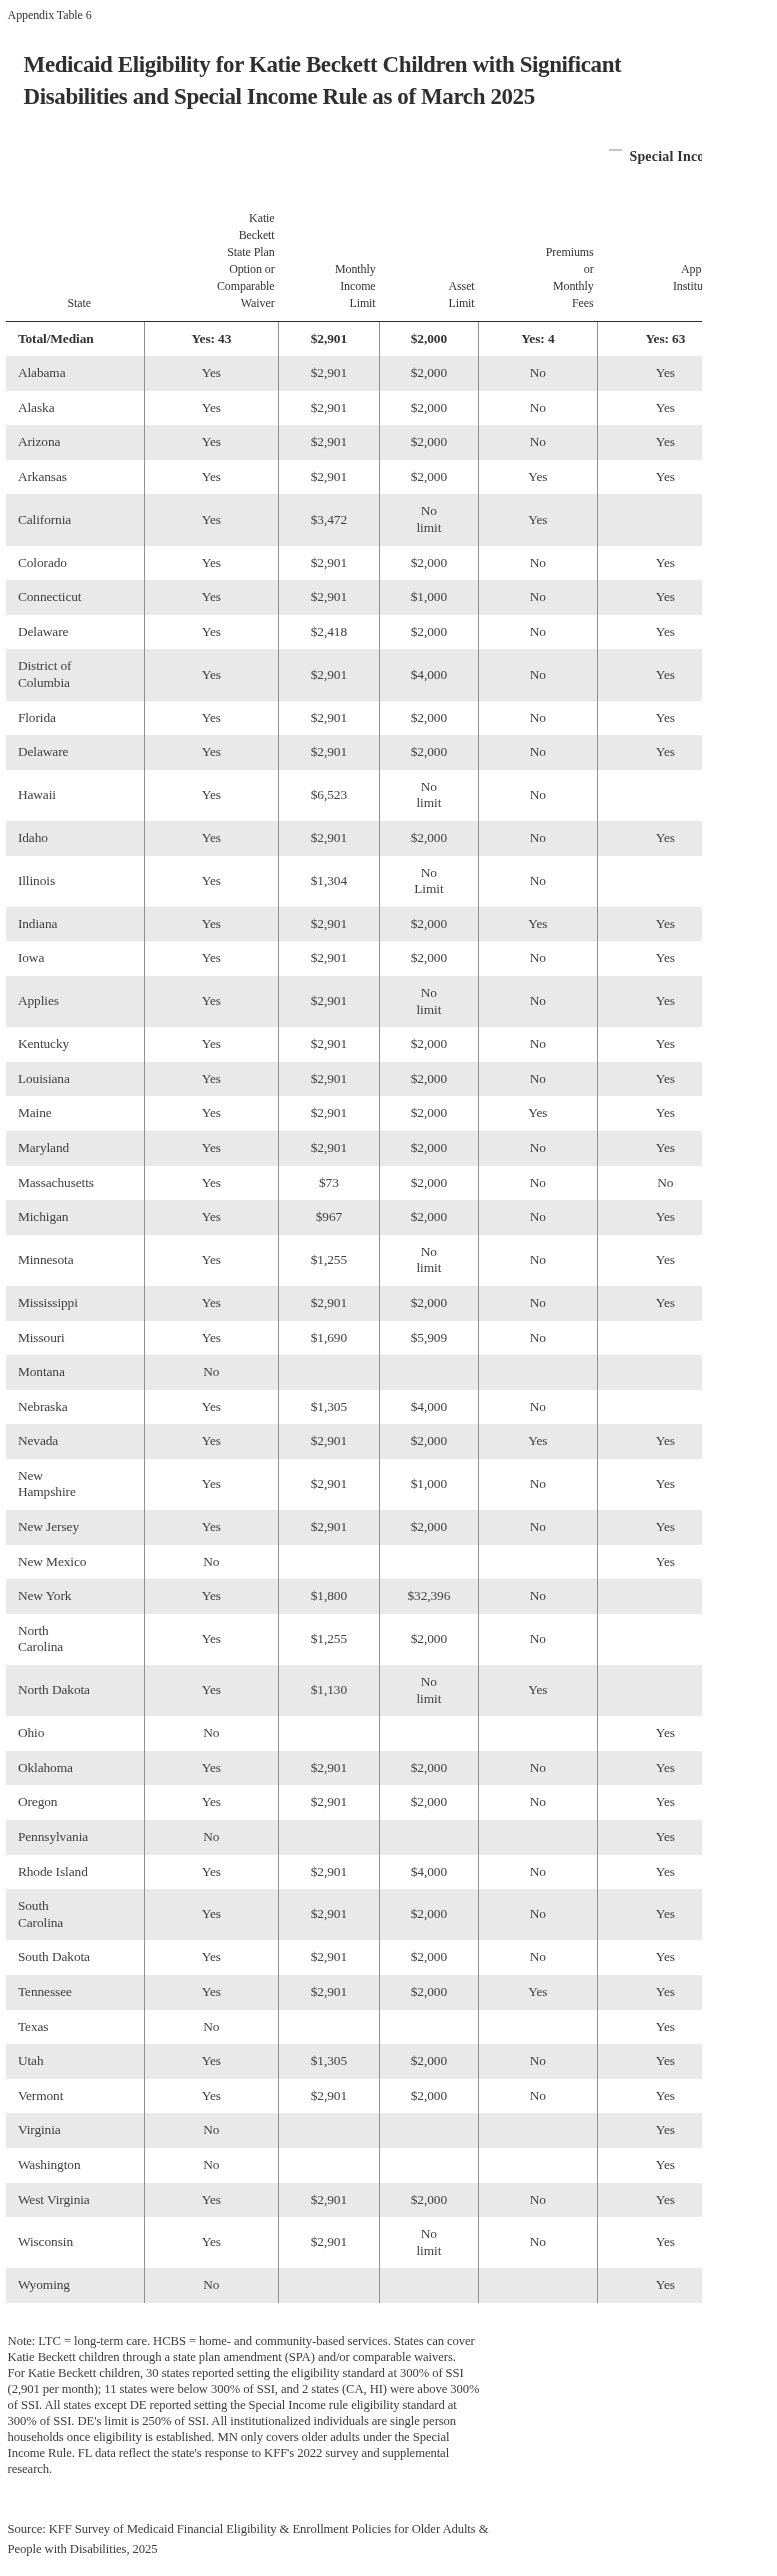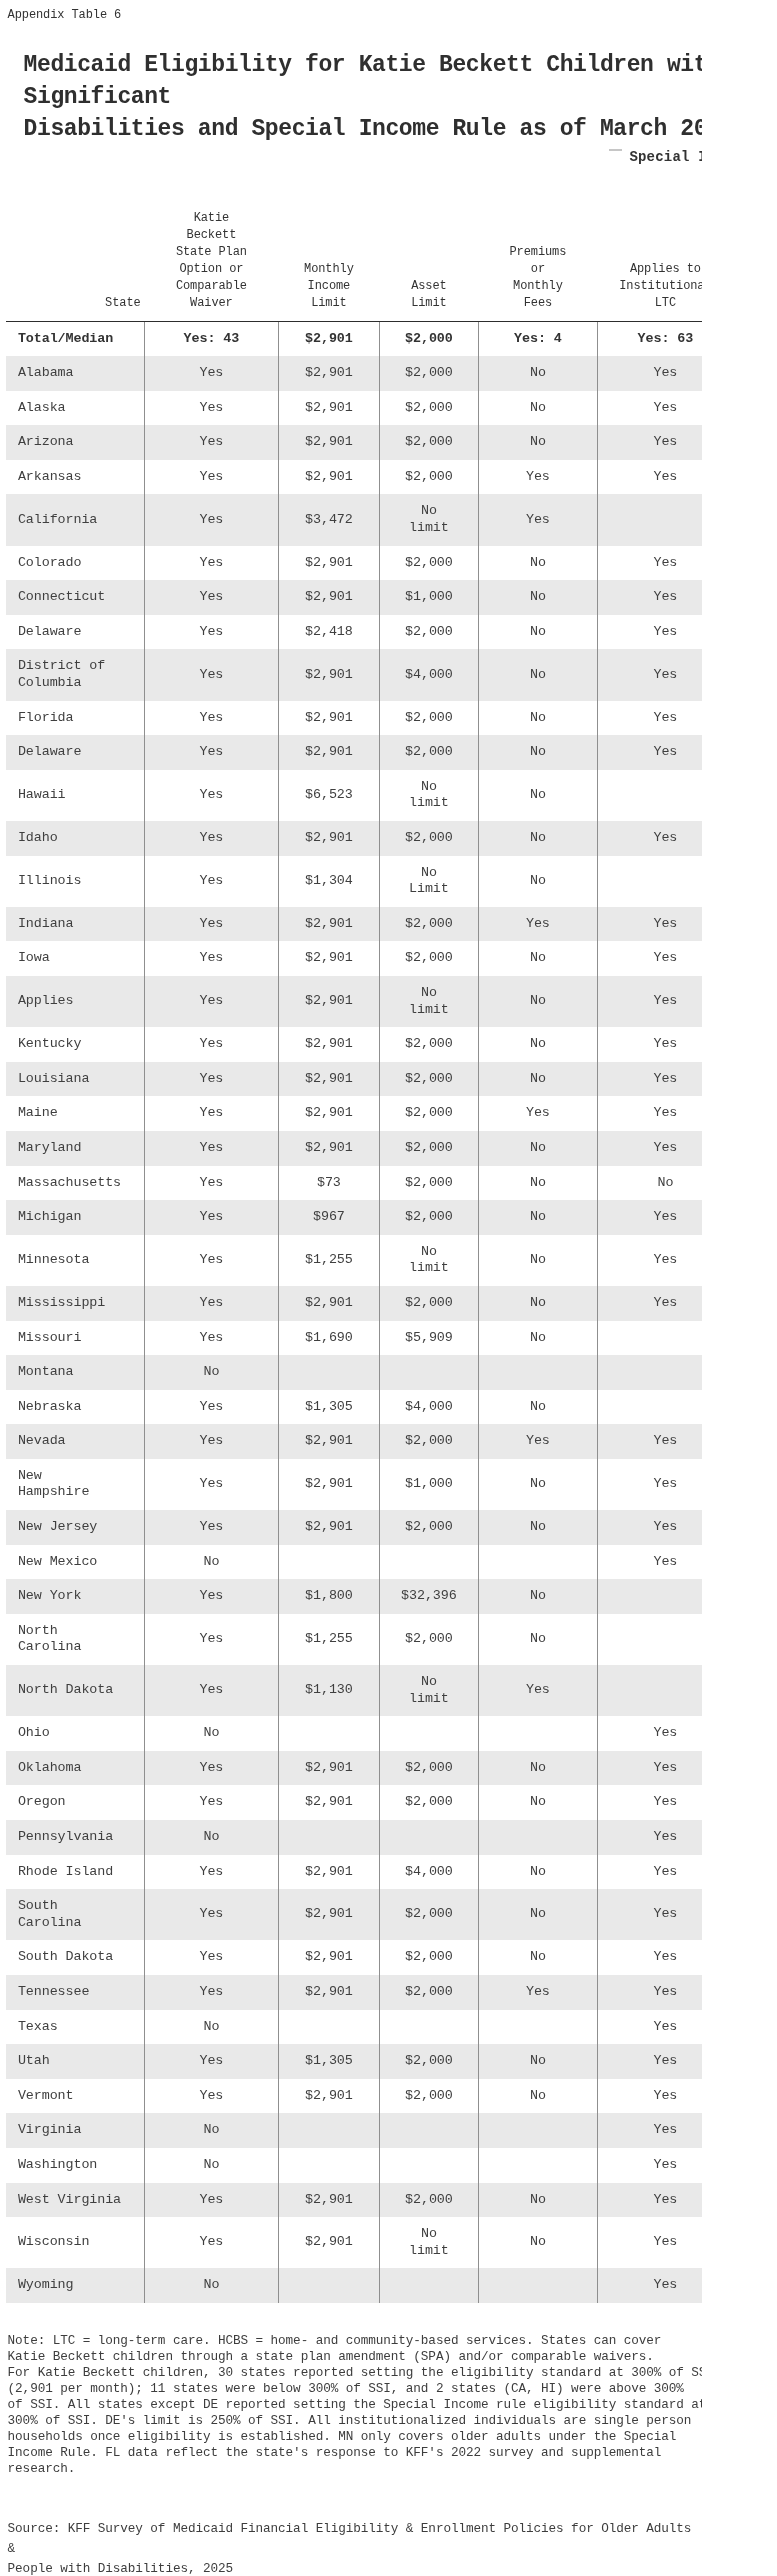--- a/index.html
+++ b/index.html
@@ -1,18 +1,18 @@
 <!DOCTYPE html>
 <html style="font-size:10.2px"><head>
 <meta charset="utf-8">
 <style>
   html,body { margin:0; padding:0; background:#ffffff; }
   .page {
     position:relative; width:702px; height:2576px; overflow:hidden;
-    background:#ffffff; font-family:Liberation Mono, monospace; color:#3f3f3f;
+    background:#ffffff; font-family:Liberation Serif, serif; color:#3f3f3f;
   }
   .eyebrow {
     position:absolute; left:7.6px; top:7.6px;
     font-size:12px; color:#333333; letter-spacing:-0.1px;
   }
   .title {
     position:absolute; left:7.6px; top:33px; width:768px;
     font-size:23px; font-weight:bold; line-height:32px; letter-spacing:-0.4px;
     color:#2f2f2f; white-space:pre-line;
   }
@@ -22,25 +22,25 @@
   }
   .legend-dash { width:13.4px; height:1.9px; background:#c6c6c6; flex:0 0 auto; }
   .legend-label { font-size:14px; font-weight:600; color:#333333; letter-spacing:0.2px; }
 
   table.data {
     position:absolute; left:6.4px; top:189px;
     border-collapse:collapse; table-layout:fixed; width:816px;
     font-size:13.4px; letter-spacing:-0.1px;
   }
   table.data th {
-    height:132px; vertical-align:bottom; text-align:center;
+    height:132px; vertical-align:bottom; text-align:right;
     font-size:12px; font-weight:400; color:#333333; line-height:17px;
     padding:0 3.8px 9px 3.8px; white-space:pre-line; box-sizing:border-box;
   }
-  table.data th:first-child { text-align:right; padding-left:11.5px; }
+  table.data th:first-child { text-align:center; padding-left:11.5px; }
   table.data td {
     padding:9px 3.8px; text-align:center; vertical-align:middle;
     line-height:16.6px; white-space:pre-line; color:#3f3f3f;
   }
   table.data td:first-child { text-align:left; padding-left:11.5px; }
   tbody td + td { border-left:0.6px solid #8f8f8f; }
   tbody tr:first-child td { border-top:1.9px solid #2d2d2d; font-weight:bold; color:#333333; }
   tbody tr:nth-child(even) { background:#e9e9e9; }
 
   .notes {

